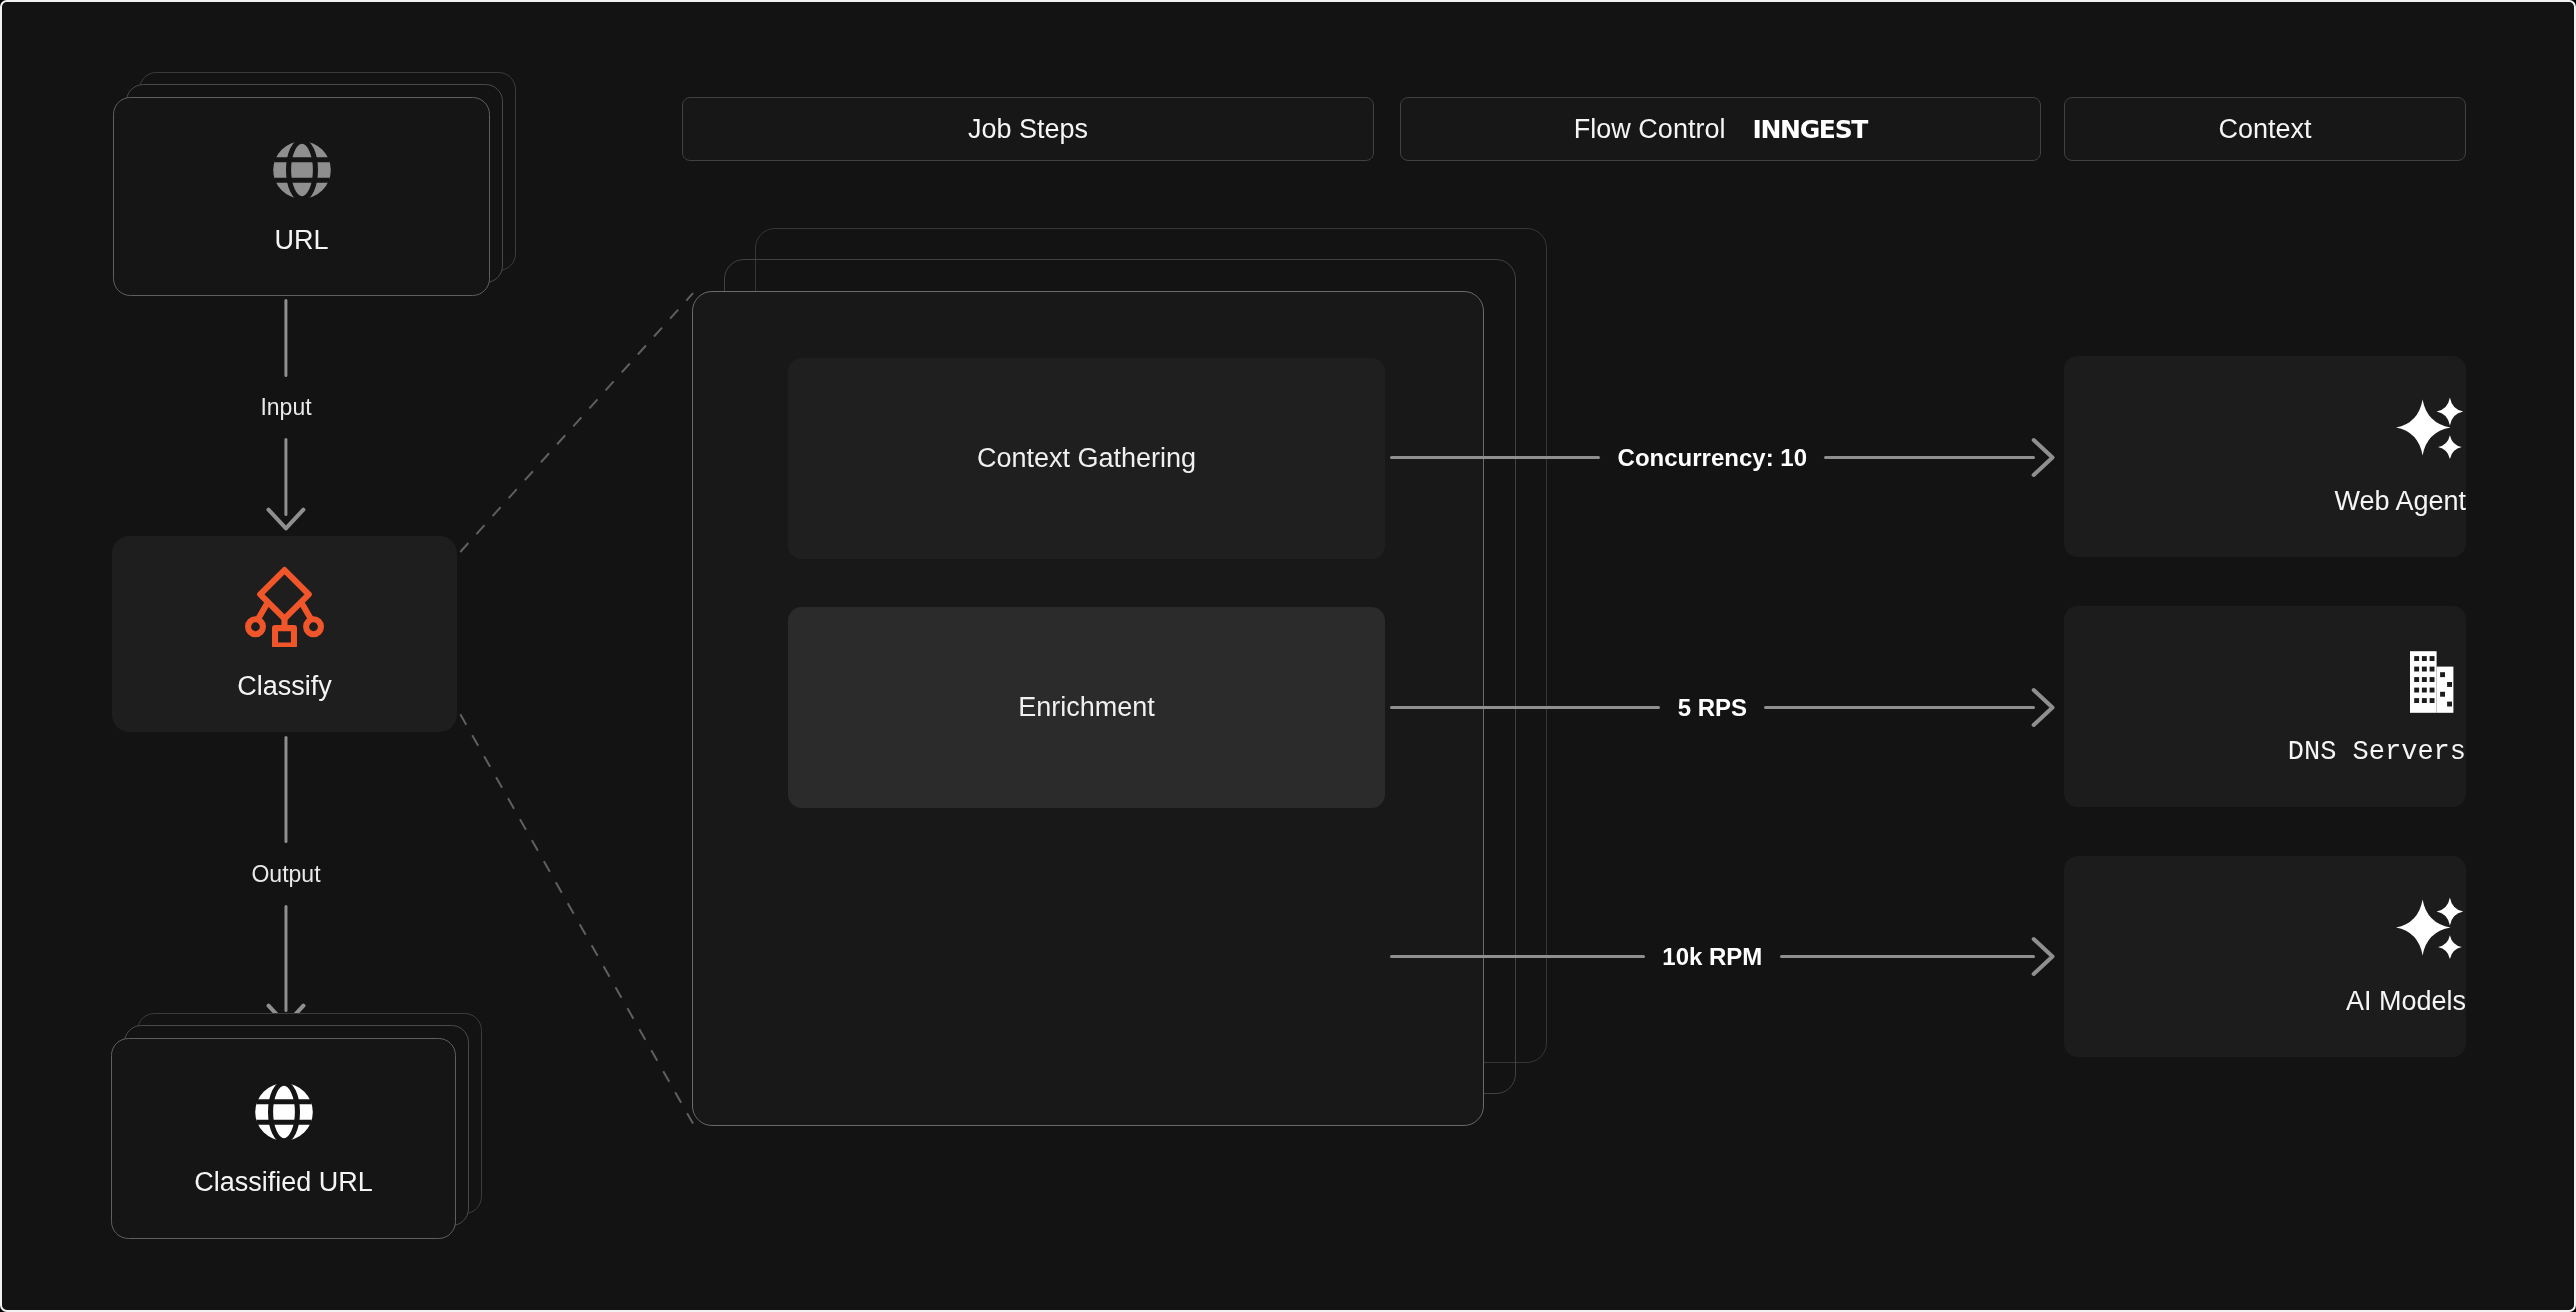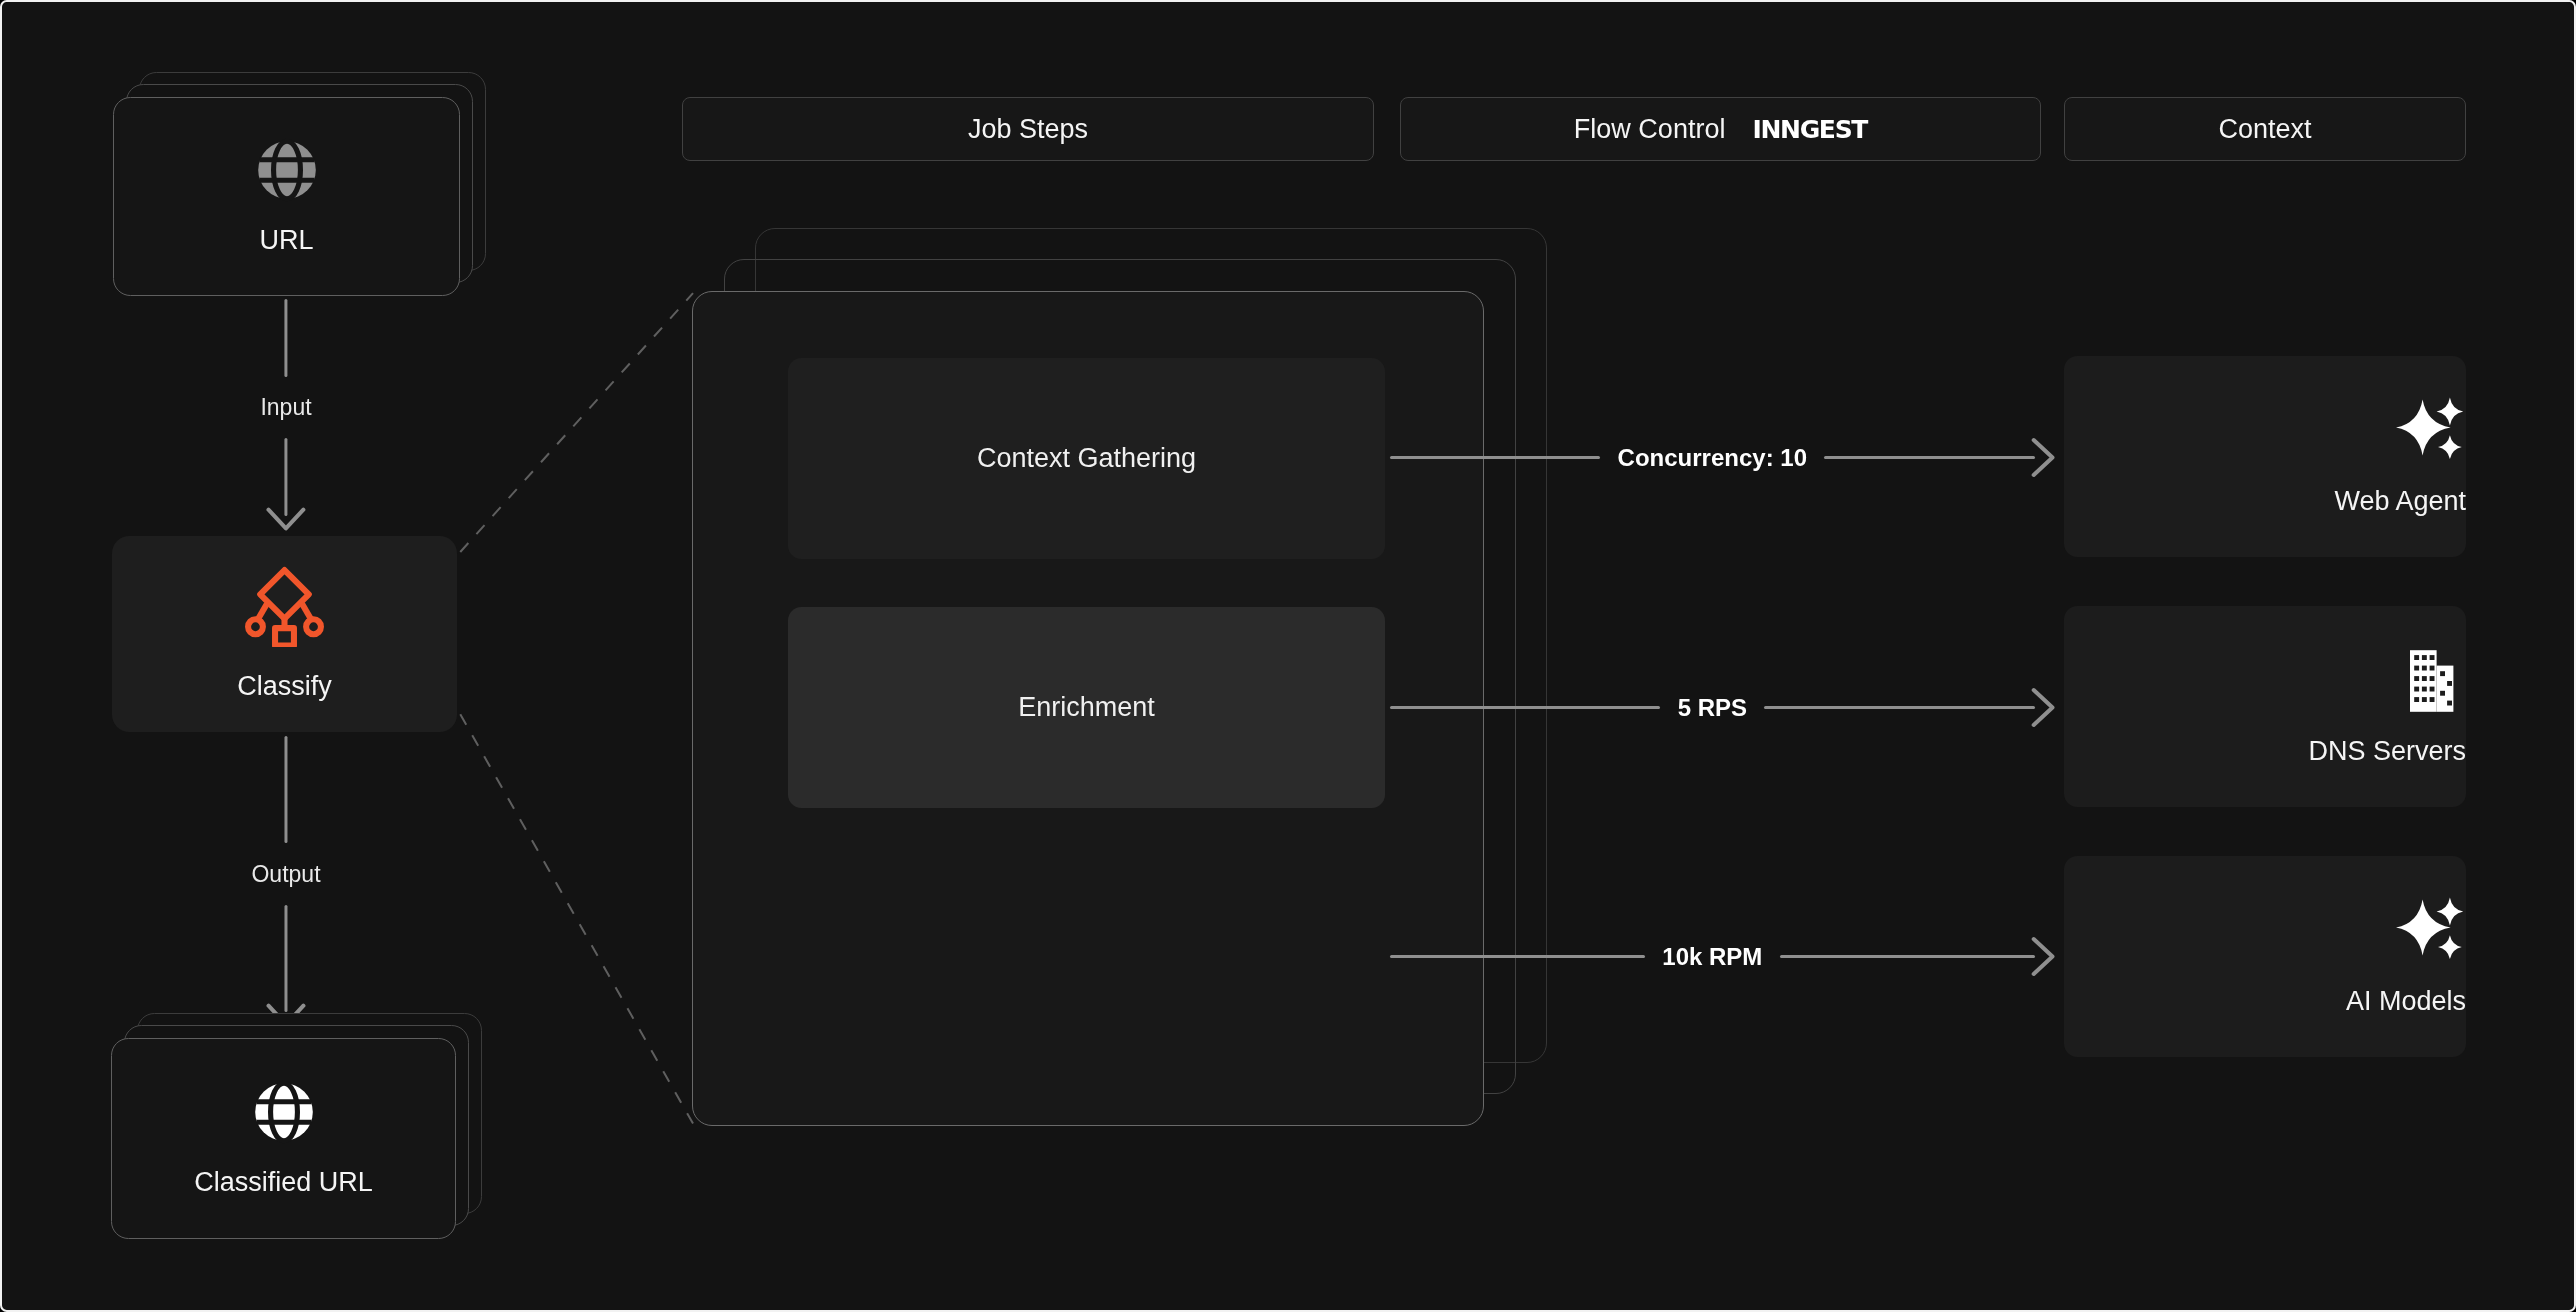--- a/index.html
+++ b/index.html
@@ -103,21 +103,21 @@
     <span>Job Steps</span>
   </div>
   <div class="hdr" style="left:1398px;width:641px;">
     <span>Flow Control</span>
     <span class="logo">INNGEST</span>
   </div>
   <div class="hdr" style="left:2062px;width:402px;">
     <span>Context</span>
   </div>
 
-  <div class="stack" style="left:111px;top:95px;width:347px;height:199px;">
+  <div class="stack" style="left:111px;top:95px;width:377px;height:199px;">
     <div class="layer l3"></div>
     <div class="layer l2"></div>
     <div class="card">
       <svg width="64" height="64" viewBox="0 0 100 100">
         <circle cx="50" cy="50" r="45" fill="#8f8f8f"></circle>
         <g stroke="#151515" stroke-width="8" fill="none">
           <ellipse cx="50" cy="50" rx="21" ry="45"></ellipse>
           <line x1="7" y1="34" x2="93" y2="34"></line>
           <line x1="7" y1="66" x2="93" y2="66"></line>
         </g>
@@ -217,21 +217,21 @@
     <svg width="70" height="70" viewBox="0 0 100 100">
       <g fill="#ffffff">
         <path d="M38 5 Q44 39 78 45 Q44 51 38 85 Q32 51 0 45 Q32 39 38 5 Z"></path>
         <path d="M77 2 Q80 19 96 22 Q80 25 77 42 Q74 25 58 22 Q74 19 77 2 Z"></path>
         <path d="M77 56 Q80 70 94 73 Q80 76 77 90 Q74 76 60 73 Q74 70 77 56 Z"></path>
       </g>
     </svg>
     <div class="card-label">Web Agent</div>
   </div>
 
-  <div class="rcard" style="top:604px;">
+  <div class="rcard" style="top:604px;font-family:Liberation Mono, monospace;">
     <svg width="70" height="70" viewBox="0 0 100 100">
       <g fill="#ffffff">
         <rect x="20" y="6" width="38" height="88"></rect>
         <rect x="58" y="28" width="24" height="66"></rect>
       </g>
       <g fill="#1c1c1c">
         <rect x="26" y="13" width="7" height="7"></rect>
           <rect x="37" y="13" width="7" height="7"></rect>
           <rect x="48" y="13" width="7" height="7"></rect>
         <rect x="26" y="28" width="7" height="7"></rect>

